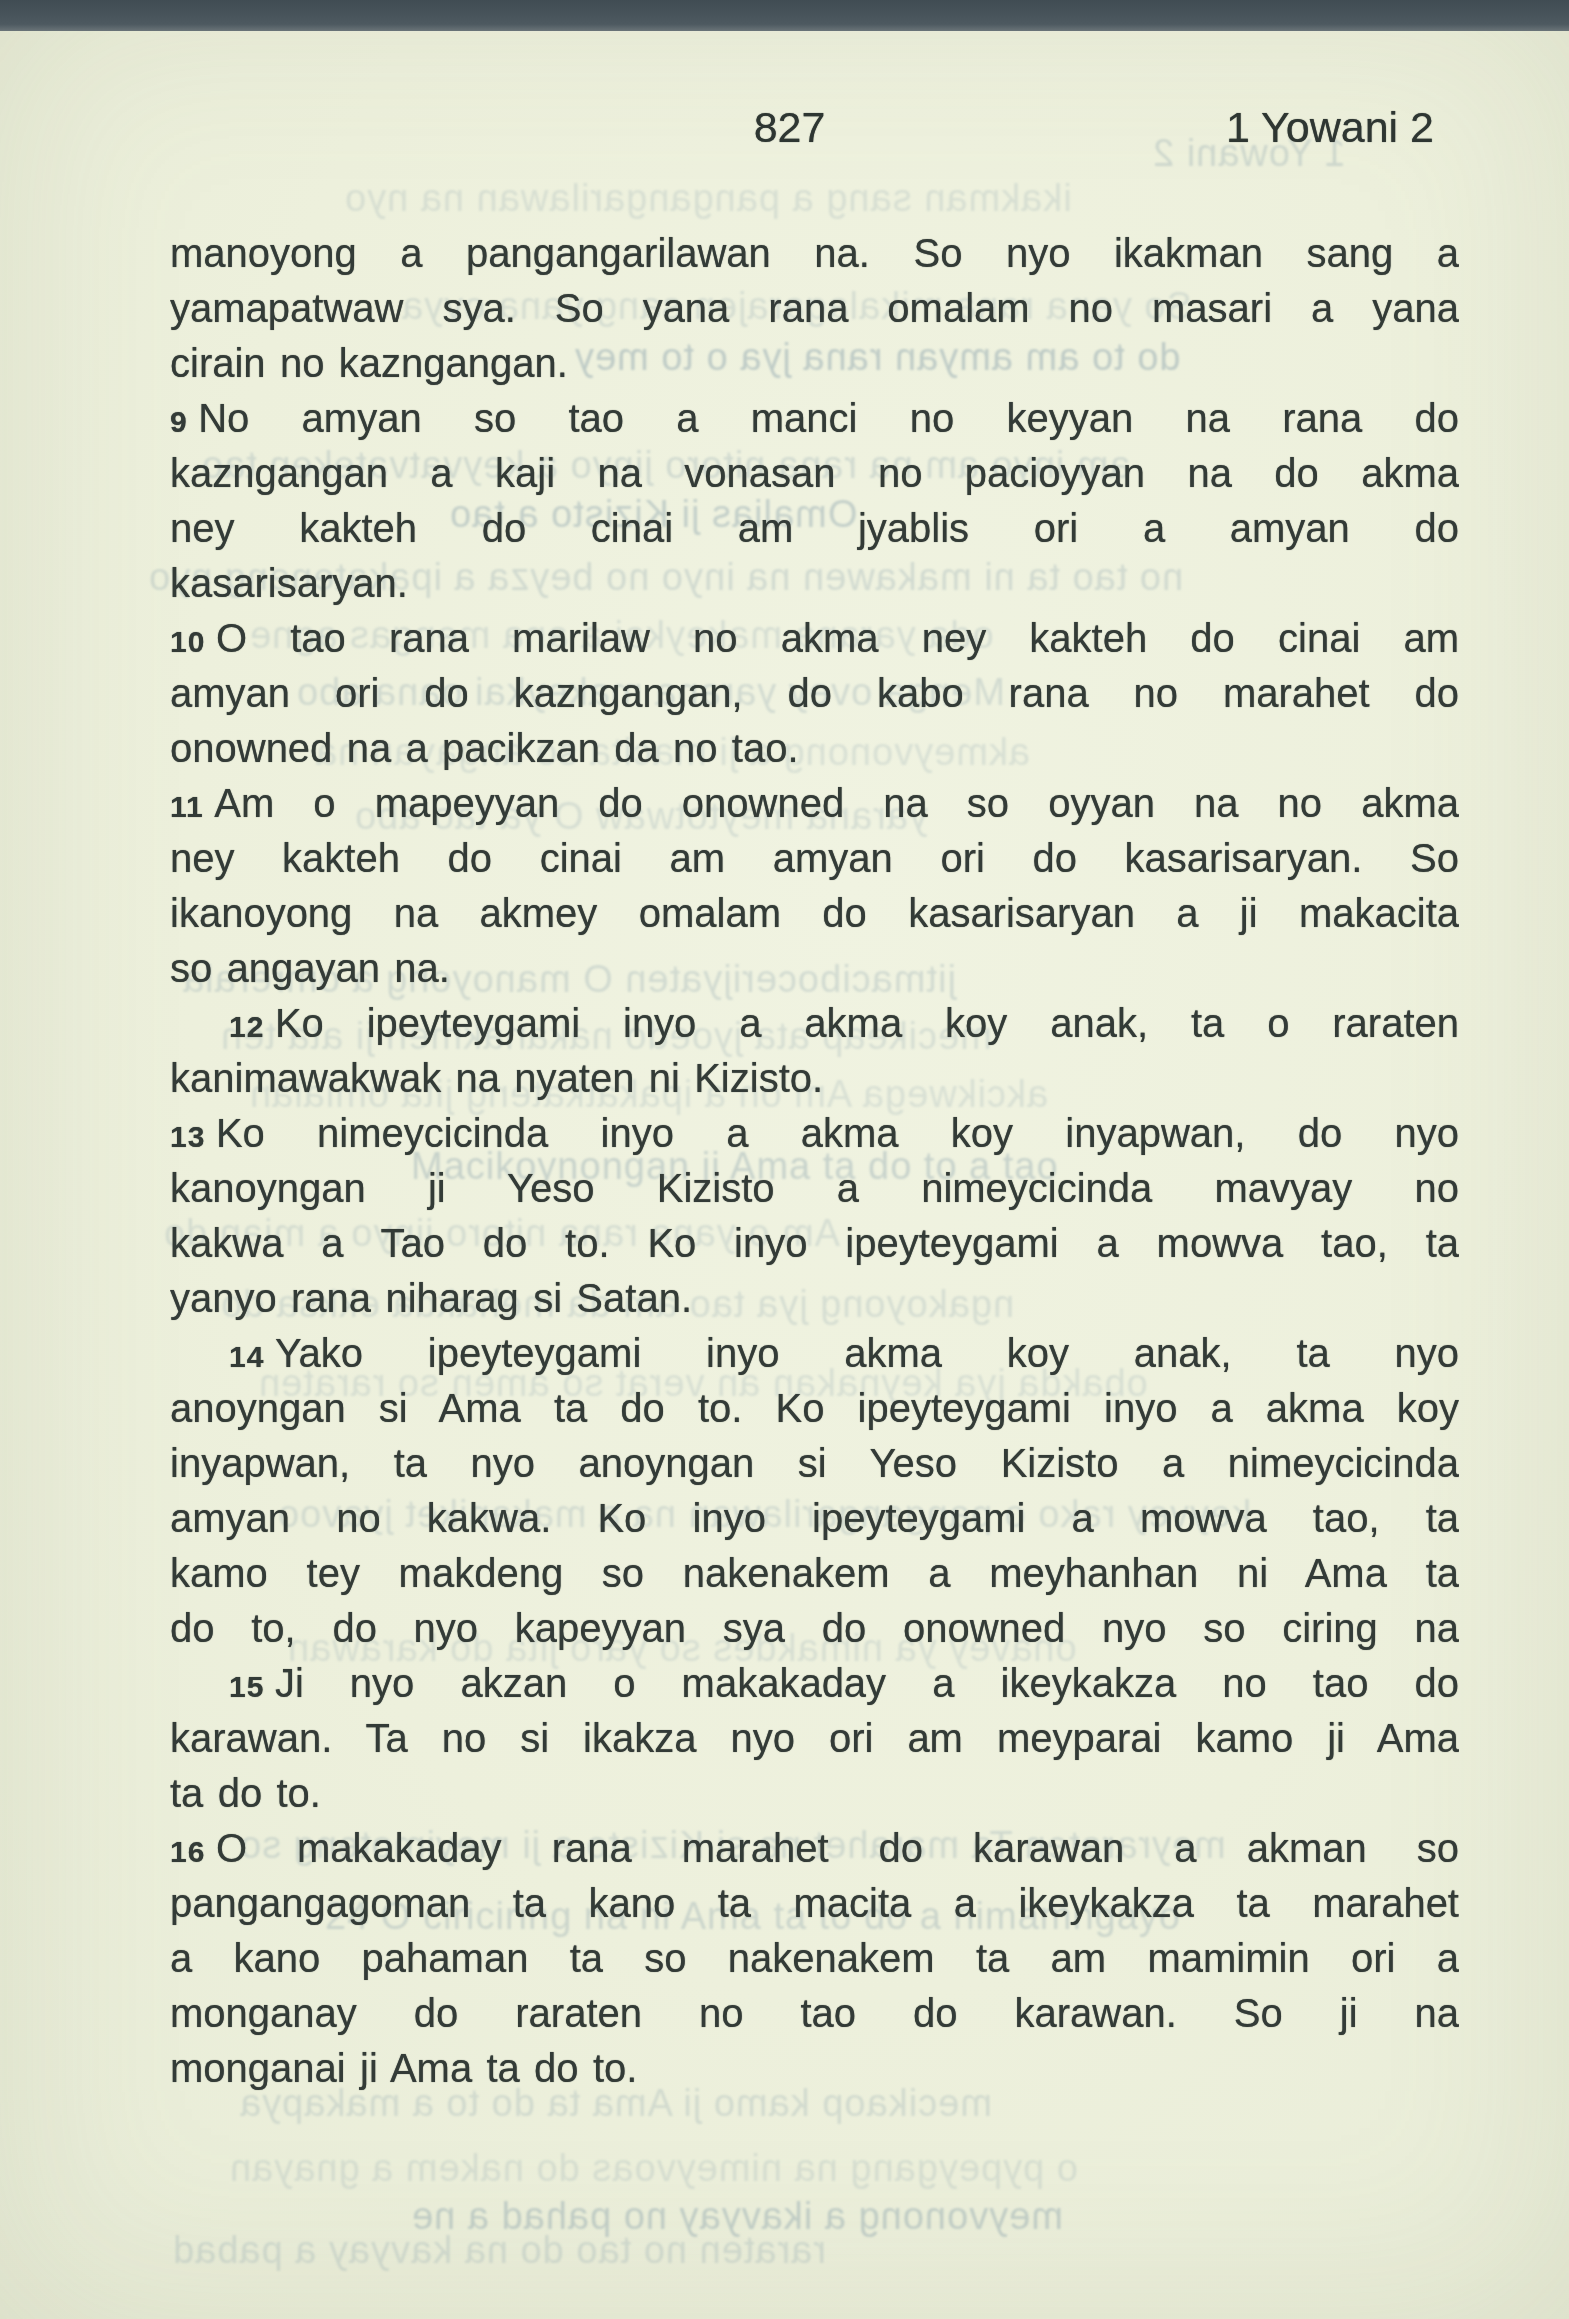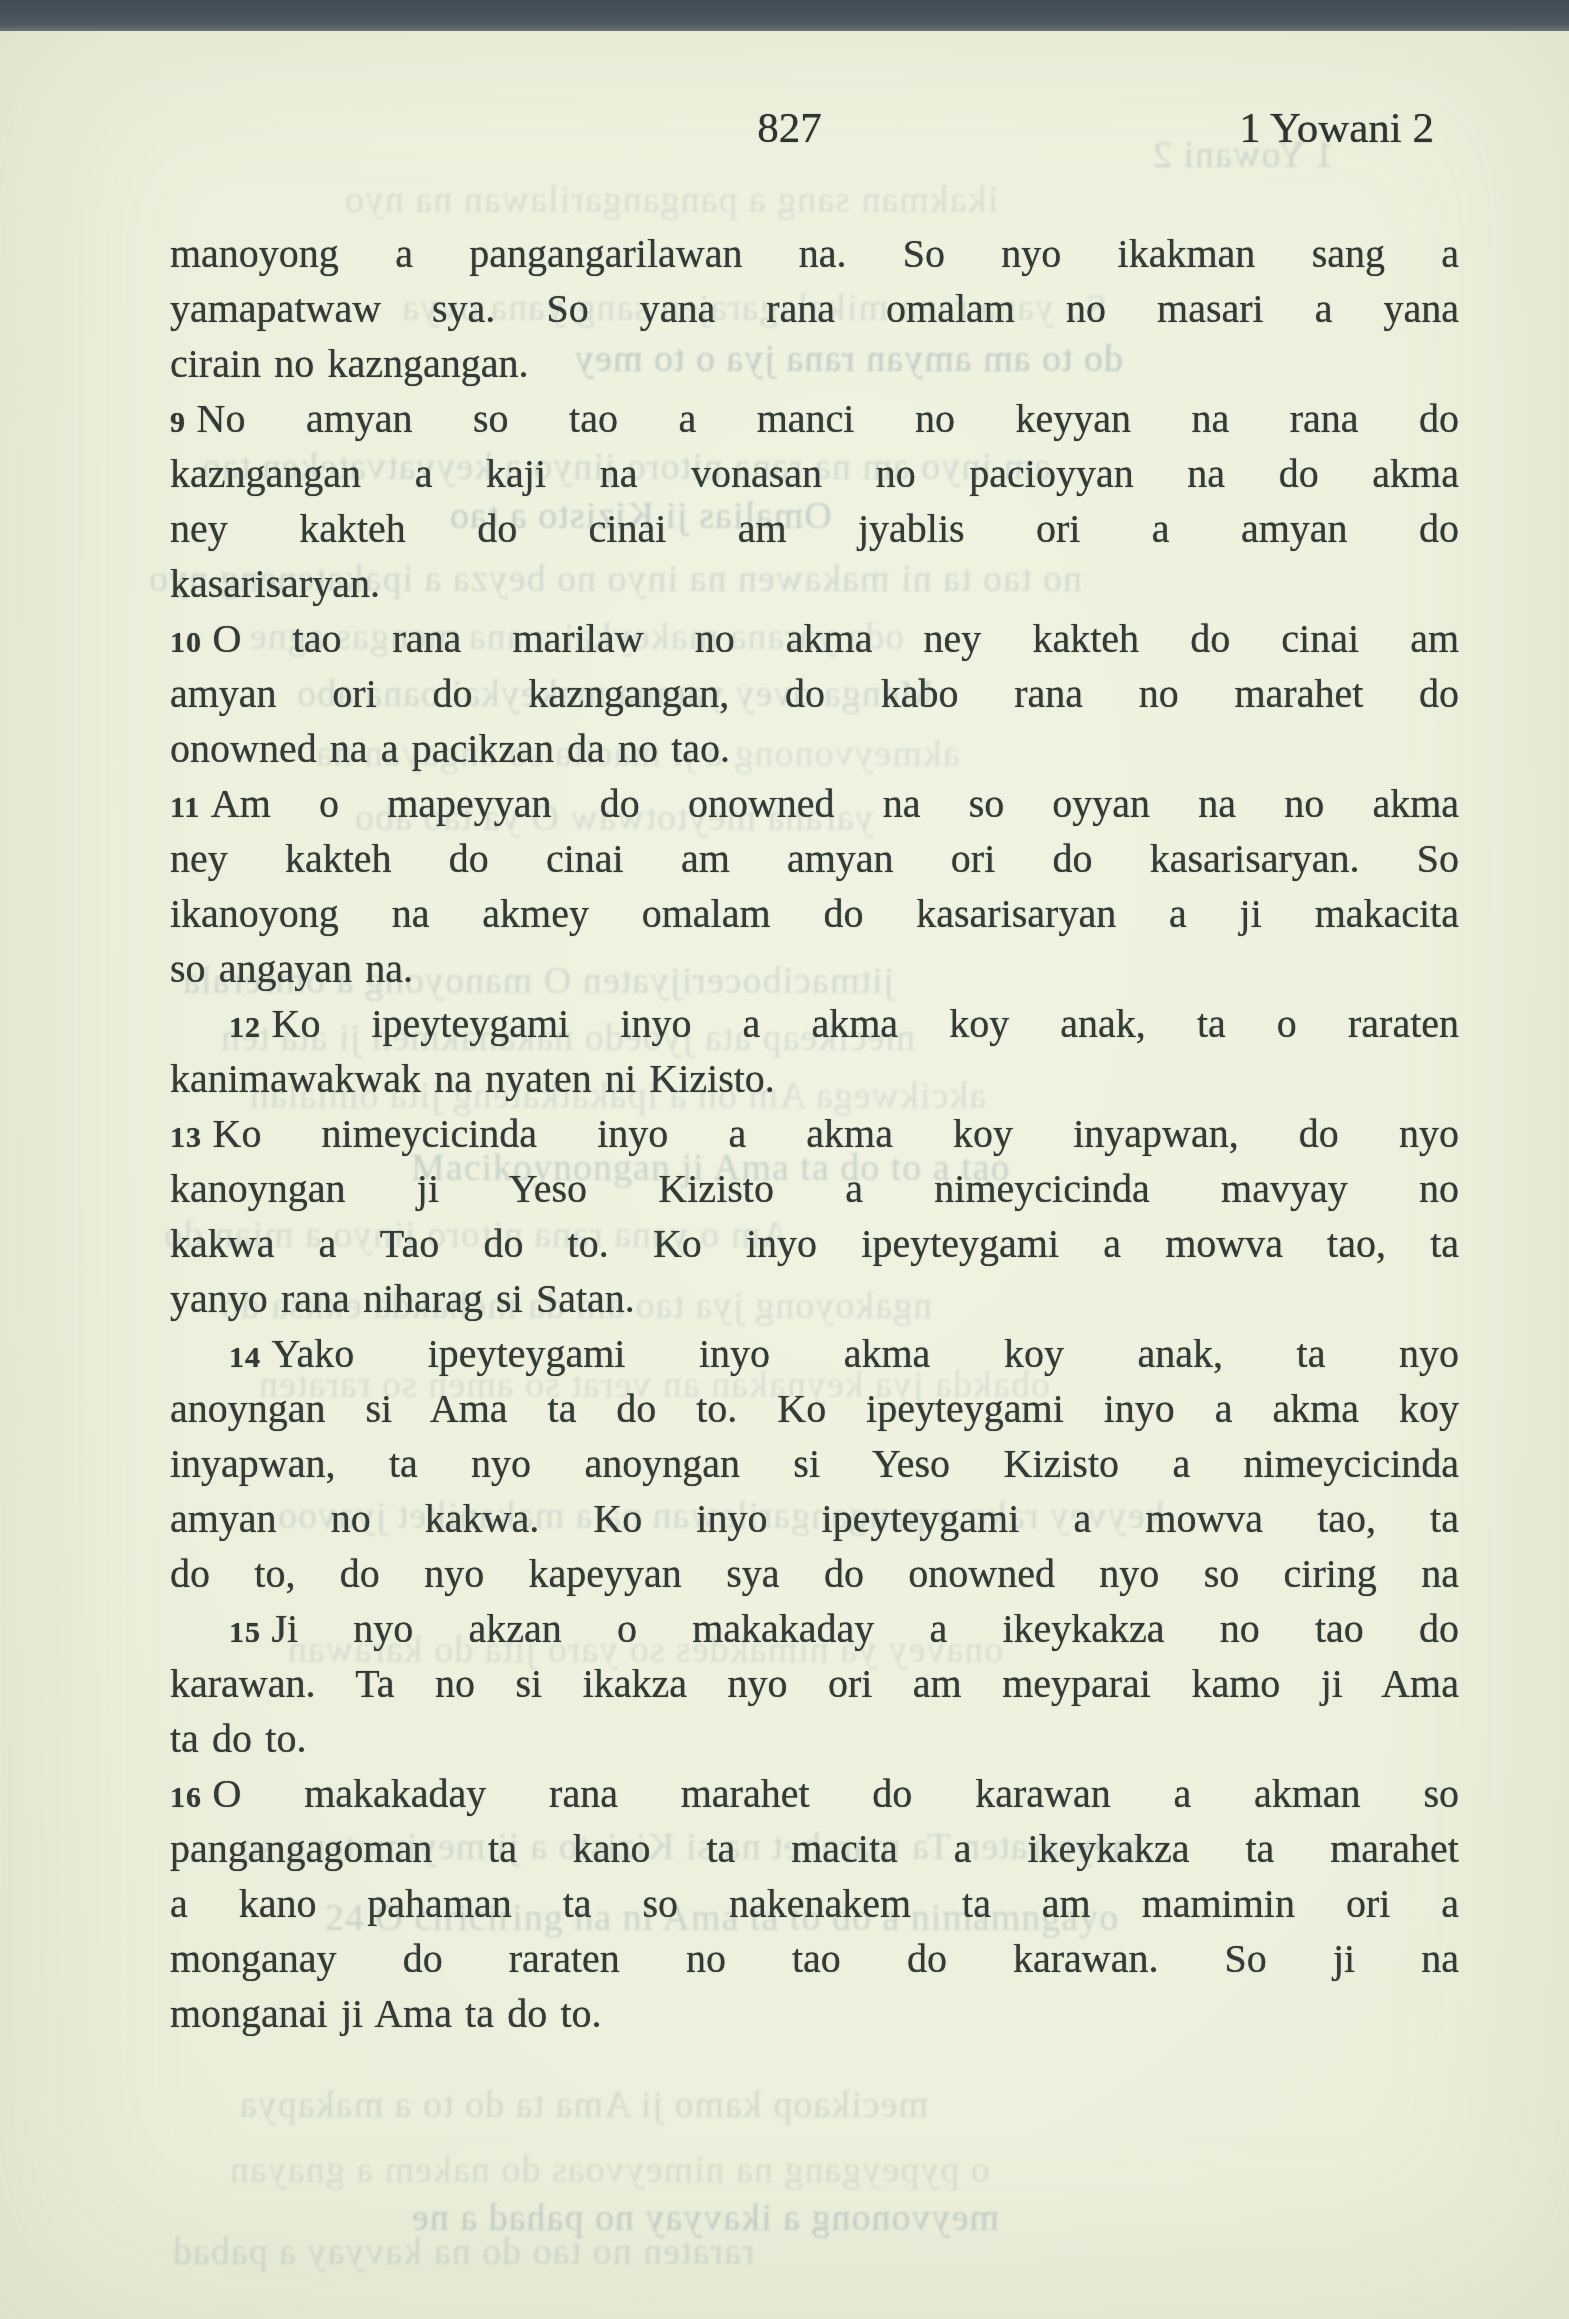--- a/index.html
+++ b/index.html
@@ -2,21 +2,21 @@
 <html><head>
 <meta charset="utf-8">
 <style>
   html,body{margin:0;padding:0;background:#d8dcc9;}
   .page{
     position:relative;
     width:1570px;height:2320px;
     background:radial-gradient(ellipse at 54% 38%, #f0f3e1 0%, #edf0dc 55%, #e8ecd7 100%);
     box-shadow:inset 0 0 191px rgba(140,150,120,0.16);
     overflow:hidden;
-    font-family:Liberation Serif, serif;
+    font-family:Liberation Sans, sans-serif;
   }
   .scan-band{
     position:absolute;top:0;left:0;width:100%;height:31px;
     background:linear-gradient(180deg,#404c53 0%,#4d5960 78%,#6a7478 100%);
   }
   
   .running-head{
     position:absolute;top:103px;left:145px;width:1289px;height:50px;
     font-size:43px;color:#2e3632;
     text-shadow:0 0 1px rgba(46,54,50,.85);
@@ -107,20 +107,21 @@
     <div class="ln ind"><b class="vnum">12</b><span>Ko ipeyteygami inyo a akma koy anak, ta o raraten</span></div>
     <div class="ln end"><b class="vnum"></b><span>kanimawakwak na nyaten ni Kizisto.</span></div>
     <div class="ln"><b class="vnum">13</b><span>Ko nimeycicinda inyo a akma koy inyapwan, do nyo</span></div>
     <div class="ln"><b class="vnum"></b><span>kanoyngan ji Yeso Kizisto a nimeycicinda mavyay no</span></div>
     <div class="ln"><b class="vnum"></b><span>kakwa a Tao do to. Ko inyo ipeyteygami a mowva tao, ta</span></div>
     <div class="ln end"><b class="vnum"></b><span>yanyo rana niharag si Satan.</span></div>
     <div class="ln ind"><b class="vnum">14</b><span>Yako ipeyteygami inyo akma koy anak, ta nyo</span></div>
     <div class="ln"><b class="vnum"></b><span>anoyngan si Ama ta do to. Ko ipeyteygami inyo a akma koy</span></div>
     <div class="ln"><b class="vnum"></b><span>inyapwan, ta nyo anoyngan si Yeso Kizisto a nimeycicinda</span></div>
     <div class="ln"><b class="vnum"></b><span>amyan no kakwa. Ko inyo ipeyteygami a mowva tao, ta</span></div>
+    <div class="ln"><b class="vnum"></b><span>kamo tey makdeng so nakenakem a meyhanhan ni Ama ta</span></div>
     <div class="ln"><b class="vnum"></b><span>do to, do nyo kapeyyan sya do onowned nyo so ciring na</span></div>
     <div class="ln ind"><b class="vnum">15</b><span>Ji nyo akzan o makakaday a ikeykakza no tao do</span></div>
     <div class="ln"><b class="vnum"></b><span>karawan. Ta no si ikakza nyo ori am meyparai kamo ji Ama</span></div>
     <div class="ln end"><b class="vnum"></b><span>ta do to.</span></div>
     <div class="ln"><b class="vnum">16</b><span>O makakaday rana marahet do karawan a akman so</span></div>
     <div class="ln"><b class="vnum"></b><span>pangangagoman ta kano ta macita a ikeykakza ta marahet</span></div>
     <div class="ln"><b class="vnum"></b><span>a kano pahaman ta so nakenakem ta am mamimin ori a</span></div>
     <div class="ln"><b class="vnum"></b><span>monganay do raraten no tao do karawan. So ji na</span></div>
     <div class="ln end"><b class="vnum"></b><span>monganai ji Ama ta do to.</span></div>
   </div>

